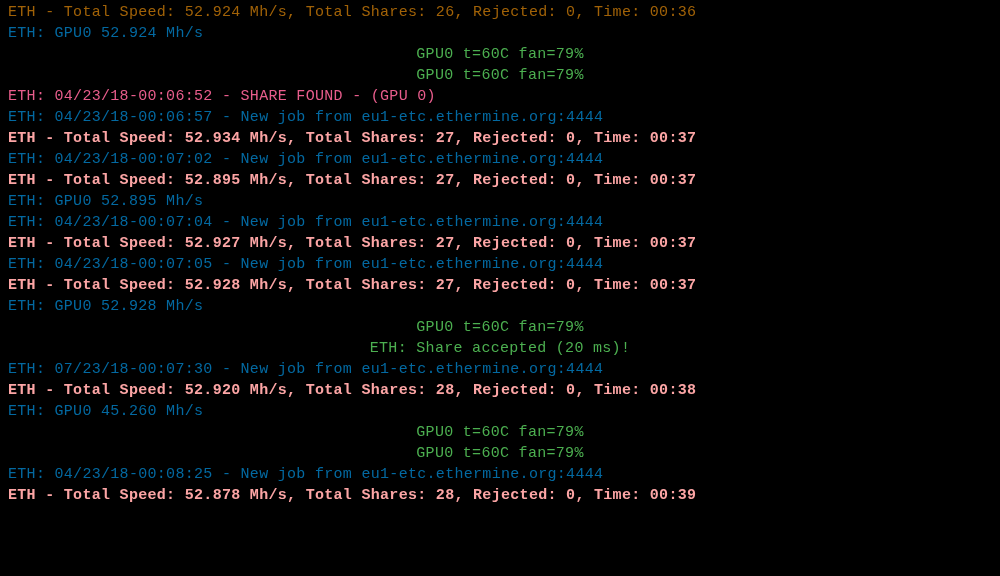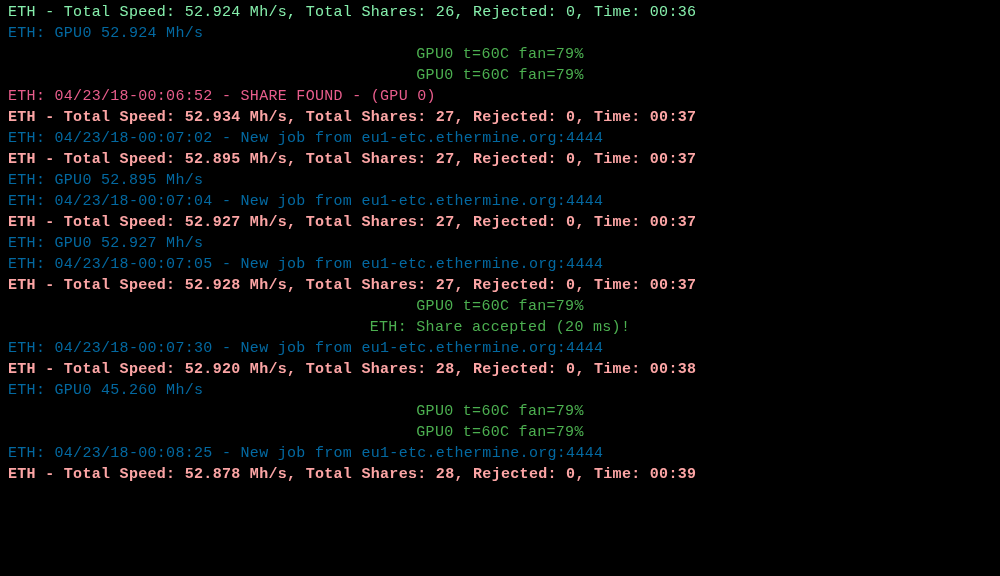--- a/index.html
+++ b/index.html
@@ -19,21 +19,21 @@
       overflow: hidden;
     }
     .terminal {
       padding: 2px 8px;
     }
     .line {
       white-space: pre;
       letter-spacing: 0.3px;
     }
     .teal {
-      color: #86efac;
+      color: #a16207;
     }
     .pink {
       color: #e85d8c;
     }
     .green {
       color: #4caf50;
       text-align: center;
     }
     .yellow {
       color: #fca5a5;
@@ -46,32 +46,33 @@
 </head>
 <body>
 
 <div class="terminal">
   <div id="lines-container">
       <div class="line teal">ETH - Total Speed: 52.924 Mh/s, Total Shares: 26, Rejected: 0, Time: 00:36</div>
       <div class="line white">ETH: GPU0 52.924 Mh/s</div>
       <div class="line green">GPU0 t=60C fan=79%</div>
       <div class="line green">GPU0 t=60C fan=79%</div>
       <div class="line pink">ETH: 04/23/18-00:06:52 - SHARE FOUND - (GPU 0)</div>
+      <div class="line white">ETH: 04/23/18-00:06:57 - New job from eu1-etc.ethermine.org:4444</div>
       <div class="line yellow">ETH - Total Speed: 52.934 Mh/s, Total Shares: 27, Rejected: 0, Time: 00:37</div>
       <div class="line white">ETH: 04/23/18-00:07:02 - New job from eu1-etc.ethermine.org:4444</div>
       <div class="line yellow">ETH - Total Speed: 52.895 Mh/s, Total Shares: 27, Rejected: 0, Time: 00:37</div>
       <div class="line white">ETH: GPU0 52.895 Mh/s</div>
       <div class="line white">ETH: 04/23/18-00:07:04 - New job from eu1-etc.ethermine.org:4444</div>
       <div class="line yellow">ETH - Total Speed: 52.927 Mh/s, Total Shares: 27, Rejected: 0, Time: 00:37</div>
-      <div class="line white">ETH: GPU0 52.927 Mh/s</div>
       <div class="line white">ETH: 04/23/18-00:07:05 - New job from eu1-etc.ethermine.org:4444</div>
       <div class="line yellow">ETH - Total Speed: 52.928 Mh/s, Total Shares: 27, Rejected: 0, Time: 00:37</div>
+      <div class="line white">ETH: GPU0 52.928 Mh/s</div>
       <div class="line green">GPU0 t=60C fan=79%</div>
       <div class="line green">ETH: Share accepted (20 ms)!</div>
-      <div class="line white">ETH: 04/23/18-00:07:30 - New job from eu1-etc.ethermine.org:4444</div>
+      <div class="line white">ETH: 07/23/18-00:07:30 - New job from eu1-etc.ethermine.org:4444</div>
       <div class="line yellow">ETH - Total Speed: 52.920 Mh/s, Total Shares: 28, Rejected: 0, Time: 00:38</div>
       <div class="line white">ETH: GPU0 45.260 Mh/s</div>
       <div class="line green">GPU0 t=60C fan=79%</div>
       <div class="line green">GPU0 t=60C fan=79%</div>
       <div class="line white">ETH: 04/23/18-00:08:25 - New job from eu1-etc.ethermine.org:4444</div>
       <div class="line yellow">ETH - Total Speed: 52.878 Mh/s, Total Shares: 28, Rejected: 0, Time: 00:39</div>
     </div>
 
 </div>
 

